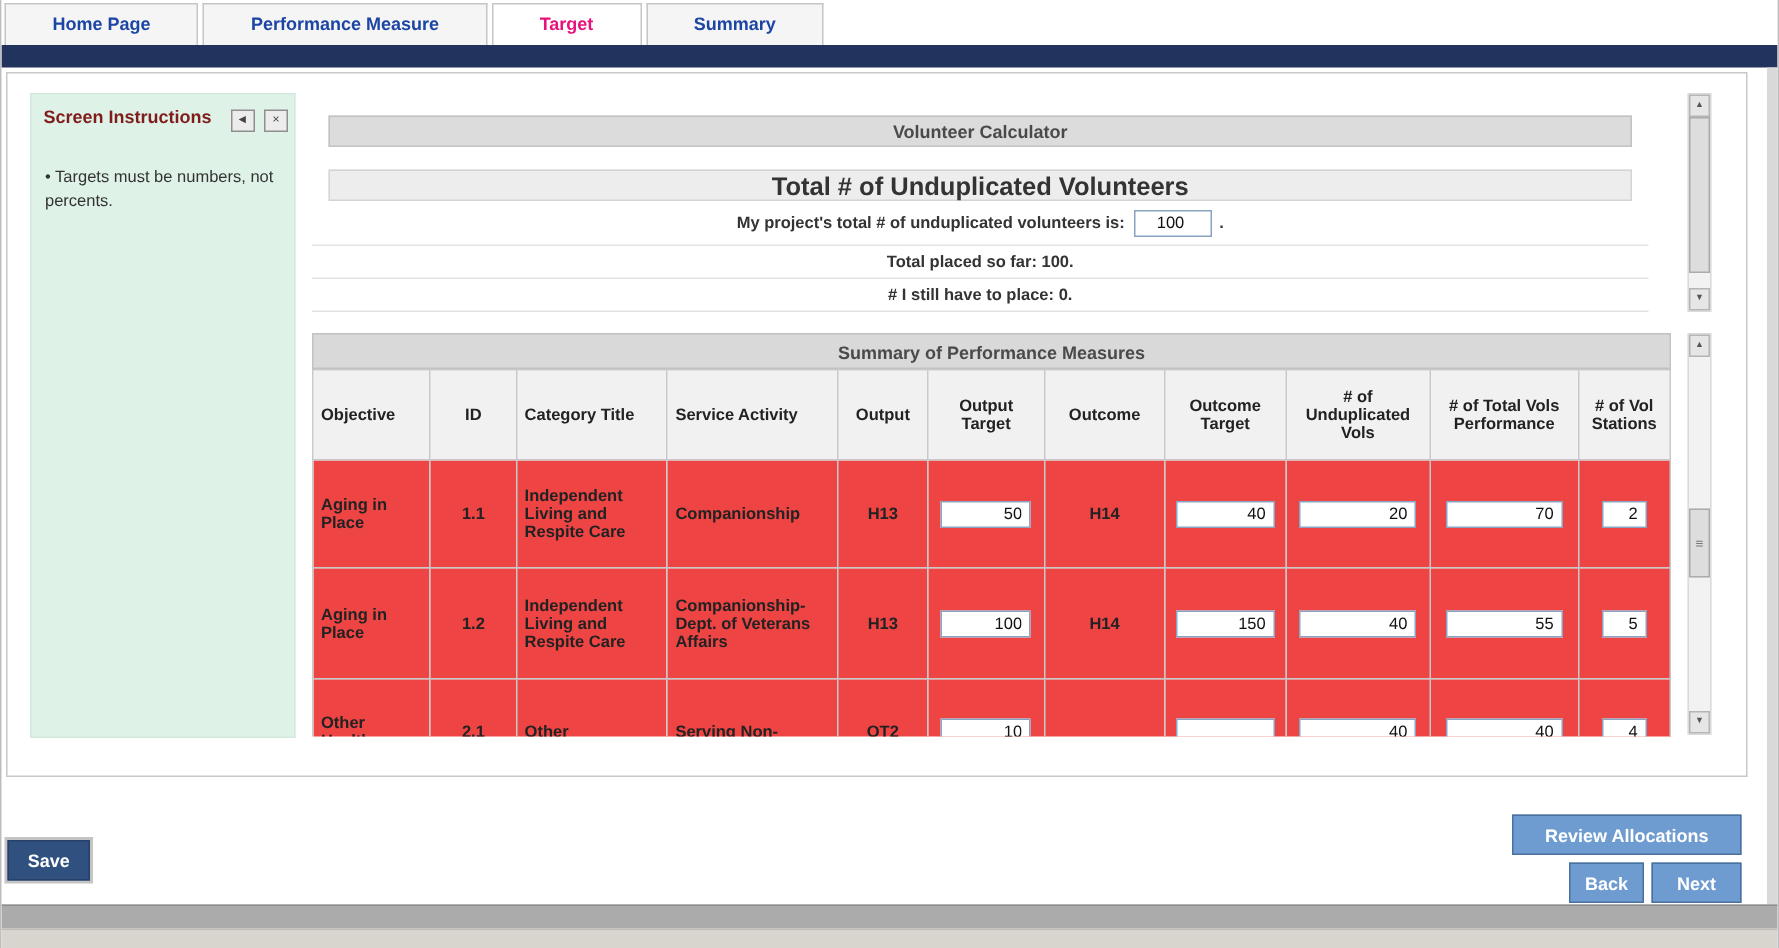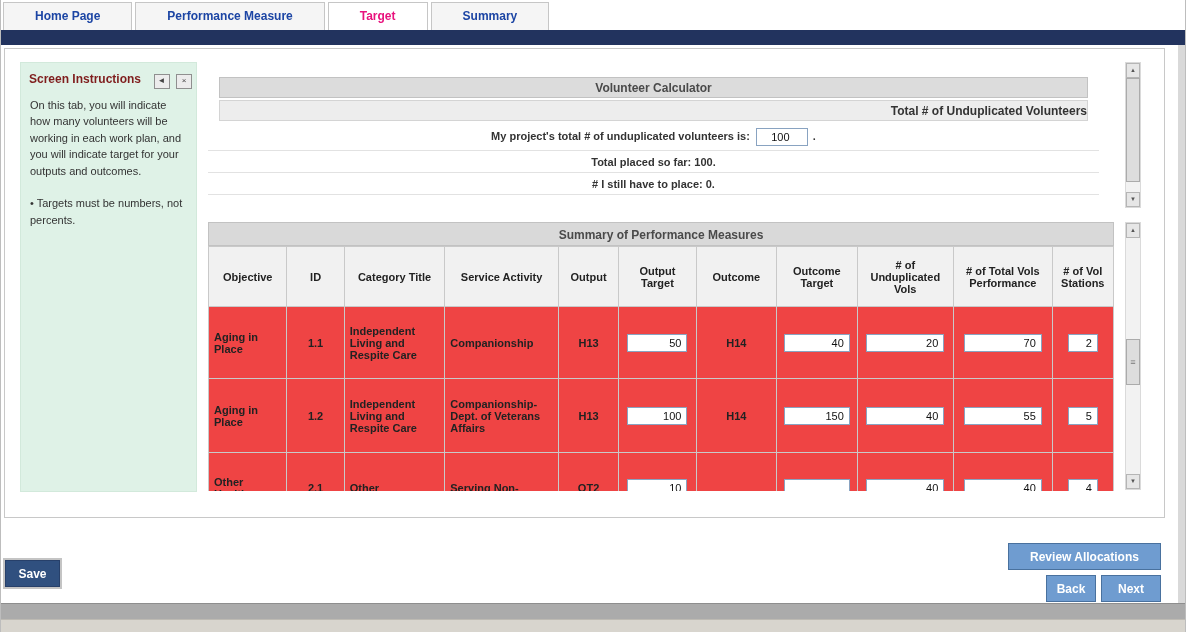--- a/index.html
+++ b/index.html
@@ -30,22 +30,22 @@
   .sb-btn { width:16px; height:15px; background:#ececec; border:1px solid #8f8f8f;
             font-size:8px; line-height:1; color:#444; display:inline-flex; align-items:center;
             justify-content:center; margin-left:2px; cursor:pointer; font-family:inherit; }
   .sb-text { margin:2px 9px 0 9px; font-size:11px; color:#333; line-height:1.5; }
   .sb-note { margin-top:16px; }
 
   
   .calc-panel { position:absolute; left:203px; top:28px; width:891px; background:#fff; }
   .calc-title { margin:0 11px; height:21px; line-height:21px; background:#dcdcdc;
                 border:1px solid #c2c2c2; text-align:center; font-size:12px; font-weight:bold; color:#4a4a4a; }
-  .calc-sub { margin:2px 11px 0 11px; height:21px; line-height:21px; background:#ededed;
-              border:1px solid #d4d4d4; text-align:right; font-size:12px; font-weight:bold; color:#333; }
+  .calc-sub { margin:15px 11px 0 11px; height:21px; line-height:21px; background:#ededed;
+              border:1px solid #d4d4d4; text-align:center; font-size:17px; font-weight:bold; color:#333; }
   .calc-row { height:22px; line-height:22px; border-bottom:1px solid #e2e2e2;
               text-align:center; font-size:11px; font-weight:bold; color:#333; }
   .calc-input-row { height:30px; line-height:30px; }
   .num-input { height:18px; border:1px solid #89a3c1; font-size:11px; text-align:right;
                padding:0 5px 0 2px; font-family:inherit; color:#111; background:#fff; vertical-align:middle; }
   .calc-input { width:52px; text-align:center; margin:0 5px 0 6px; }
 
   
   .scrollbar { position:absolute; width:16px; background:#f2f2f2; border:1px solid #dadada; }
   .calc-scroll { left:1120px; top:13px; height:146px; }
@@ -63,21 +63,21 @@
   
   .summary-panel { position:absolute; left:203px; top:173px; width:906px; height:269px; overflow:hidden; }
   .summary-title { height:24px; line-height:24px; background:#d9d9d9; border:1px solid #c2c2c2;
                    text-align:center; font-weight:bold; font-size:12px; color:#4a4a4a; }
   .summary-table { width:100%; border-collapse:collapse; table-layout:fixed; font-size:11px; color:#222; background:#fff; }
   .summary-table th, .summary-table td { border:1px solid #c9c9c9; font-weight:bold; padding:2px 5px; }
   .summary-table th { background:#f1f1f1; height:60px; text-align:center; }
   .summary-table td { background:#ef4444; vertical-align:middle; }
   .al { text-align:left; }
   .ac { text-align:center; }
-  th.al { text-align:center; }
+  th.al { text-align:left; }
   tr.r0 { height:72px; } tr.r1 { height:74px; } tr.r2 { height:70px; }
   .w60{width:60px;} .w66{width:66px;} .w78{width:78px;} .w30{width:30px;}
 
   
   .btn { position:absolute; color:#fff; font-weight:bold; font-size:12px; text-align:center;
          cursor:pointer; font-family:inherit; }
   .btn-save   { left:4px;    top:560px; width:55px;  height:27px; background:#30507f;
                 border:1px solid #27406a; box-shadow:0 0 0 2px #c4c4c4; }
   .btn-review { left:1007px; top:543px; width:153px; height:27px; background:#6f9cd0; border:1px solid #49719e; }
   .btn-back   { left:1045px; top:575px; width:50px;  height:27px; background:#6f9cd0; border:1px solid #49719e; }
@@ -109,21 +109,20 @@
         <span class="sb-title">Screen Instructions</span>
         <span>
           <button class="sb-btn">
               <span>◄</span>
             </button>
           <button class="sb-btn">
               <span>×</span>
             </button>
         </span>
       </div>
-      <p class="sb-text">On this tab, you will indicate how many volunteers will be working in each work plan, and you will indicate target for your outputs and outcomes.</p>
       <p class="sb-text sb-note">• Targets must be numbers, not percents.</p>
     </div>
 
     <div class="calc-panel">
       <div class="calc-title">Volunteer Calculator</div>
       <div class="calc-sub">Total # of Unduplicated Volunteers</div>
       <div class="calc-row calc-input-row">
         <span>My project's total # of unduplicated volunteers is:</span><input class="num-input calc-input" value="100" style=""><span>.</span>
       </div>
       <div class="calc-row">Total placed so far: 100.</div>

